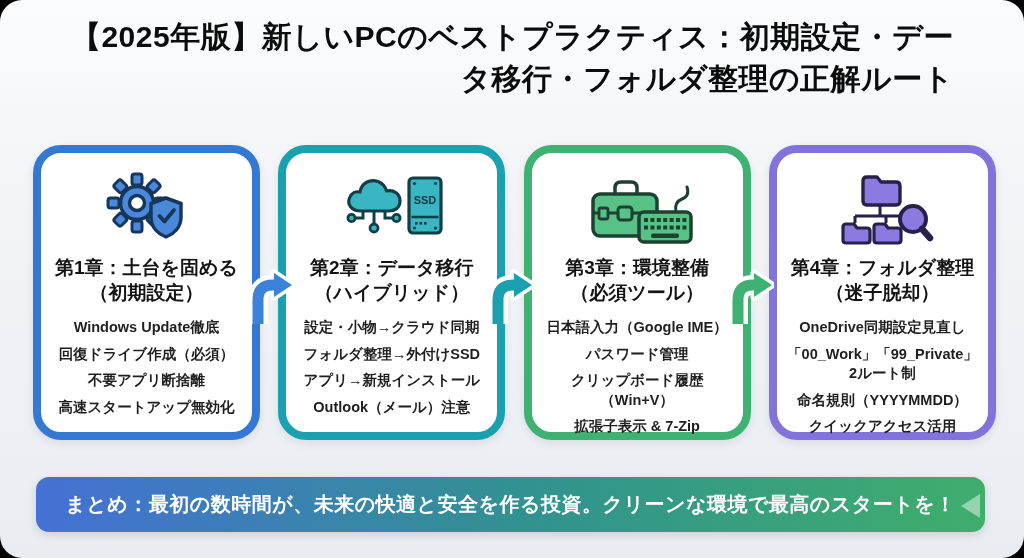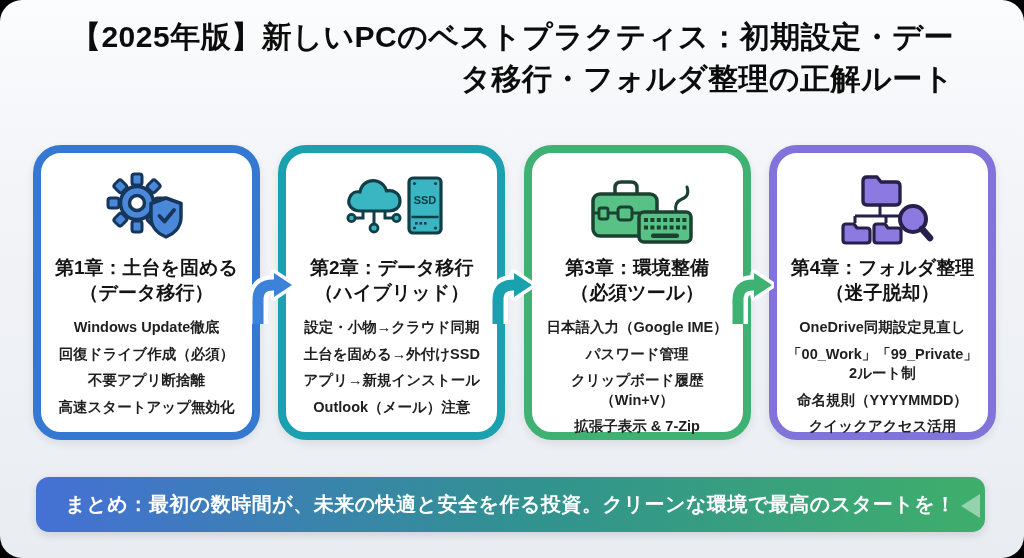--- a/index.html
+++ b/index.html
@@ -83,21 +83,21 @@
             <circle r="7.5" fill="#ffffff" stroke="#17365c" stroke-width="3.5"></circle>
           </g>
           <g transform="translate(67,44)">
             <path d="M0,-17 L15,-11.5 V2 C15,12.5 7.5,19 0,22 C-7.5,19 -15,12.5 -15,2 V-11.5 Z" fill="#4a88da" stroke="#17365c" stroke-width="3.5" stroke-linejoin="round"></path>
             <path d="M-6.5,1 L-1.5,6.5 L8,-5" fill="none" stroke="#17365c" stroke-width="3.8" stroke-linecap="round" stroke-linejoin="round"></path>
           </g>
         </svg>
       </div>
       <div class="card-title">
         <span>第1章：土台を固める</span>
-        <span>（データ移行）</span>
+        <span>（初期設定）</span>
       </div>
       <div class="card-items">
         <div class="item">Windows Update徹底</div>
         <div class="item">回復ドライブ作成（必須）</div>
         <div class="item">不要アプリ断捨離</div>
         <div class="item">高速スタートアップ無効化</div>
       </div>
     </div>
 
     <div class="card c2">
@@ -125,21 +125,21 @@
             <rect x="87" y="51" width="2.6" height="2.6"></rect>
           </g>
         </svg>
       </div>
       <div class="card-title">
         <span>第2章：データ移行</span>
         <span>（ハイブリッド）</span>
       </div>
       <div class="card-items">
         <div class="item">設定・小物→クラウド同期</div>
-        <div class="item">土台を固める→外付けSSD</div>
+        <div class="item">フォルダ整理→外付けSSD</div>
         <div class="item">アプリ→新規インストール</div>
         <div class="item">Outlook（メール）注意</div>
       </div>
     </div>
 
     <div class="card c3">
       <div class="icon-wrap">
         <svg width="116" height="74" viewBox="0 0 116 74">
           <path d="M36 24 V18 Q36 12 42 12 H52 Q58 12 58 18 V24" fill="none" stroke="#1b4230" stroke-width="3.5"></path>
           <rect x="14" y="24" width="64" height="42" rx="7" fill="#58c186" stroke="#1b4230" stroke-width="3.5"></rect>

